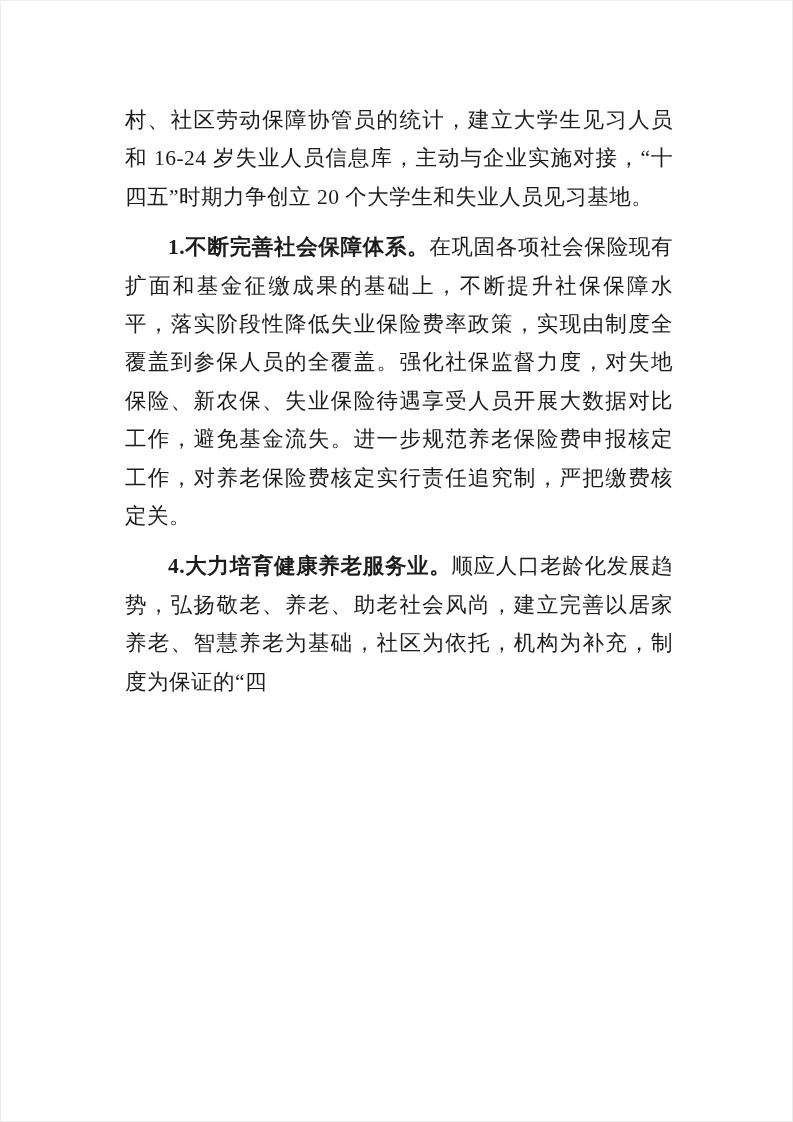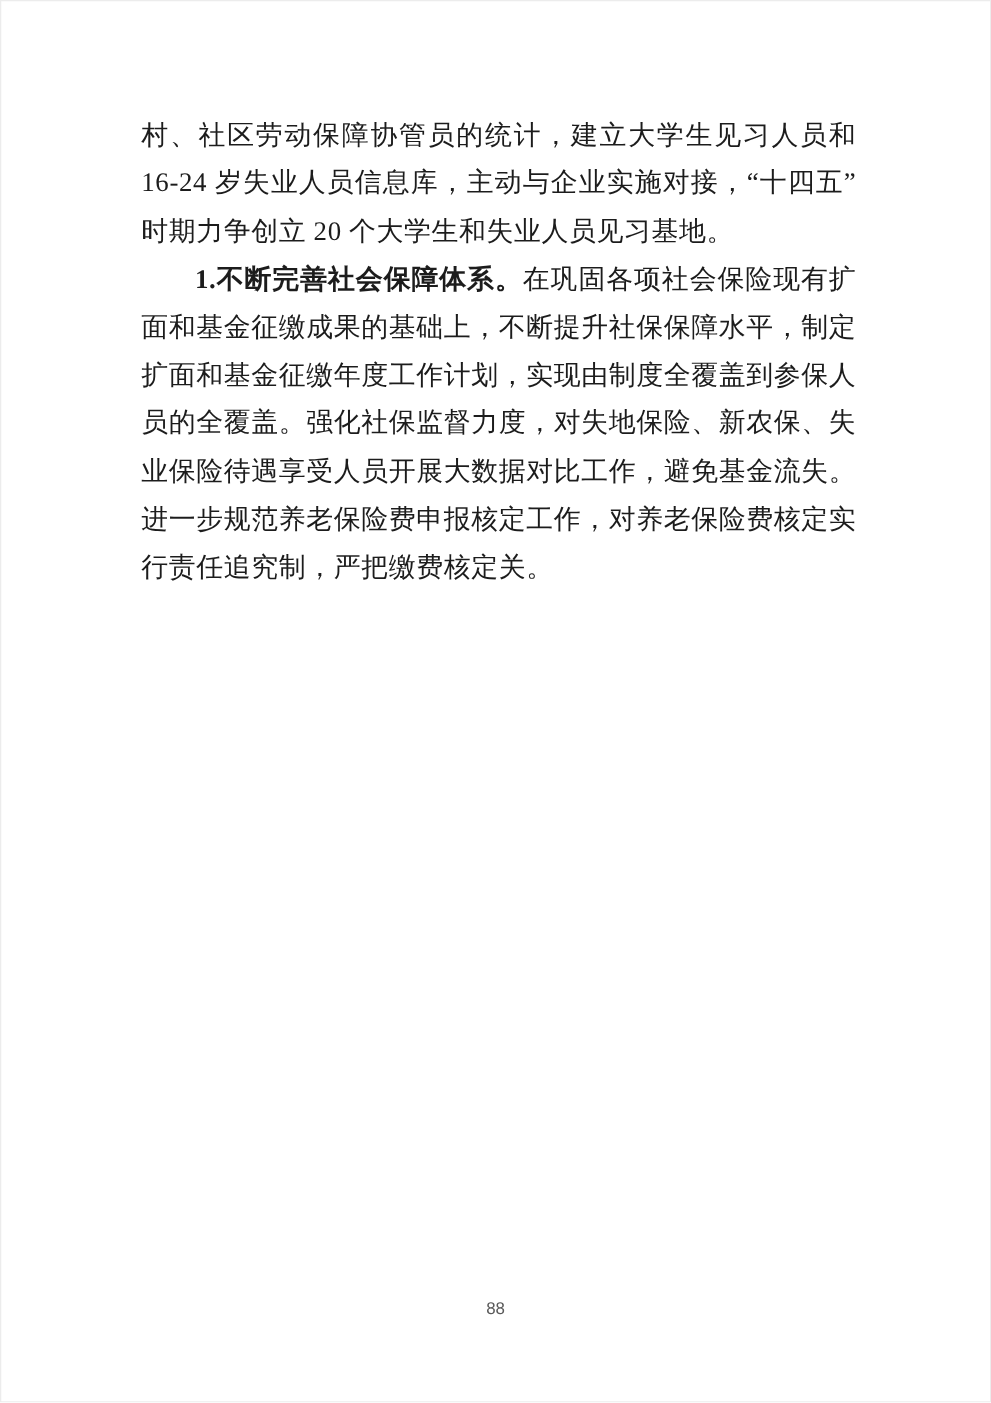--- a/index.html
+++ b/index.html
@@ -23,21 +23,21 @@
     position: absolute;
     left: 112px;
     top: 88px;
     width: 572px;
     font-size: 21.5px;
     line-height: 38.4px;
     text-align: justify;
     letter-spacing: 0.5px;
   }
   .content p {
-    margin: 0;
+    margin: 12px;
     padding: 0;
     text-indent: 2em;
   }
   .continuation {
     text-indent: 0 !important;
   }
   .section-heading {
     font-weight: bold;
   }
   .para-lead {
@@ -57,21 +57,21 @@
 </style>
 </head>
 <body>
 
 <div class="page">
   <div class="content">
 
     <p class="continuation">村、社区劳动保障协管员的统计，建立大学生见习人员和 16-24 岁失业人员信息库，主动与企业实施对接，“十四五”时期力争创立 20 个大学生和失业人员见习基地。</p>
 
 
-    <p><span class="para-lead">1.不断完善社会保障体系。</span><span>在巩固各项社会保险现有扩面和基金征缴成果的基础上，不断提升社保保障水平，制定扩面和基金征缴年度工作计划，实现由制度全覆盖到参保人员的全覆盖。强化社保监督力度，对失地保险、新农保、失业保险待遇享受人员开展大数据对比工作，避免基金流失。进一步规范养老保险费申报核定工作，对养老保险费核定实行责任追究制，严把缴费核定关。</span></p>
+    <p><span class="para-lead">1.不断完善社会保障体系。</span><span>在巩固各项社会保险现有扩面和基金征缴成果的基础上，不断提升社保保障水平，落实阶段性降低失业保险费率政策，实现由制度全覆盖到参保人员的全覆盖。强化社保监督力度，对失地保险、新农保、失业保险待遇享受人员开展大数据对比工作，避免基金流失。进一步规范养老保险费申报核定工作，对养老保险费核定实行责任追究制，严把缴费核定关。</span></p>
 
 
 
+    <p><span class="para-lead">4.大力培育健康养老服务业。</span><span>顺应人口老龄化发展趋势，弘扬敬老、养老、助老社会风尚，建立完善以居家养老、智慧养老为基础，社区为依托，机构为补充，制度为保证的“四</span></p>
 
   </div>
 
-  <div class="page-number">88</div>
 </div>
 
 </body></html>

